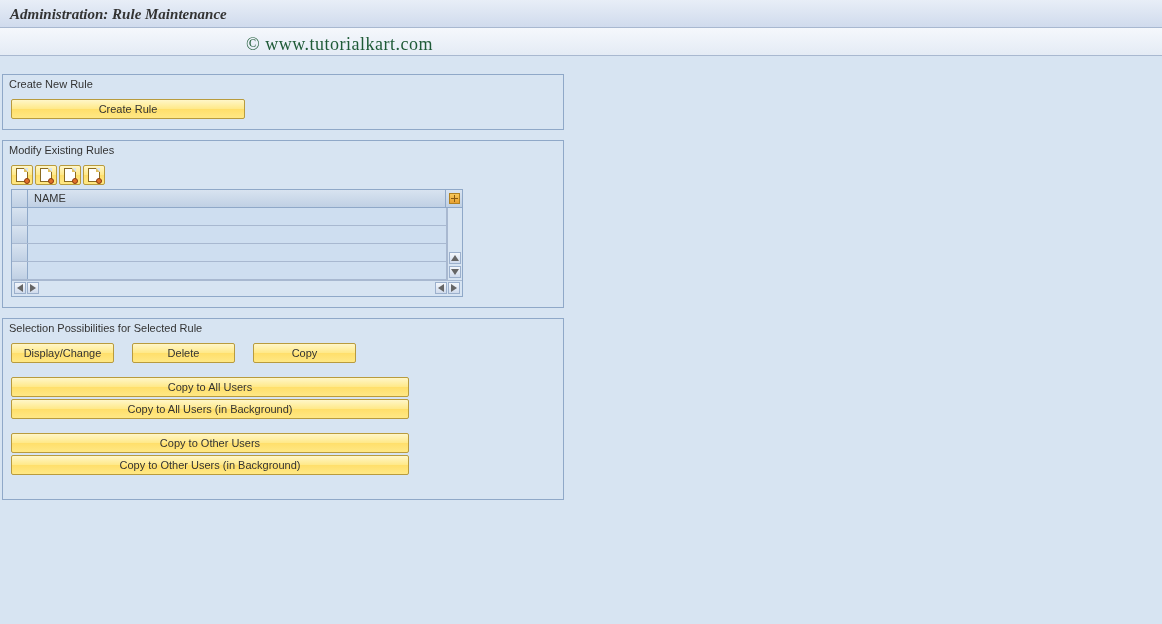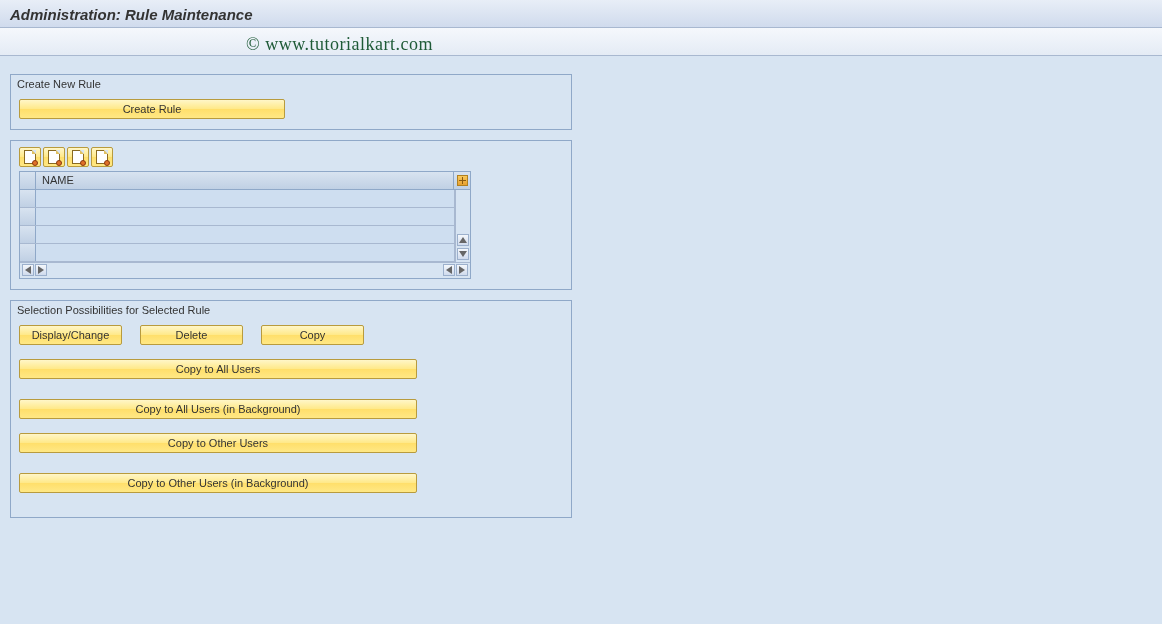--- a/index.html
+++ b/index.html
@@ -14,41 +14,42 @@
     }
     .titlebar {
       background: linear-gradient(to bottom, #e8eef7 0%, #d0dbed 100%);
       border-bottom: 1px solid #a8b8d0;
       padding: 6px 10px 4px 10px;
       font-size: 15px;
       font-weight: bold;
       font-style: italic;
       color: #333;
       height: 28px;
+      font-family: Liberation Serif, serif;
     }
     .toolbar-strip {
       background: linear-gradient(to bottom, #f5f8fc 0%, #e4ebf5 100%);
       border-bottom: 1px solid #a8b8d0;
       height: 28px;
     }
     .watermark {
       position: absolute;
       top: 34px;
       left: 246px;
       color: #14532d;
       font-size: 18px;
       font-family: Georgia, serif;
       letter-spacing: 0.5px;
       opacity: 0.95;
       pointer-events: none;
       z-index: 100;
     }
     .content-area {
       background: #d7e4f2;
-      padding: 18px 10px 10px 10px;
+      padding: 18px 10px 10px 2px;
       height: calc(624px - 56px);
       width: 100%;
     }
     .panel {
       border: 1px solid #8fa8c8;
       background: #d7e4f2;
       margin-bottom: 10px;
       width: 562px;
     }
     .panel-title {
@@ -67,21 +68,21 @@
       font-size: 11px;
       color: #333;
       cursor: pointer;
       height: 20px;
       line-height: 18px;
       text-align: center;
       padding: 0 4px;
       display: inline-block;
       vertical-align: top;
     }
-    .btn-wide { width: 266px; }
+    .btn-wide { width: 234px; }
     .btn-full { width: 398px; display:block; }
     .btn-small { width: 103px; }
     .btn-icon {
       width: 22px;
       height: 20px;
       padding: 0;
       display: inline-flex;
       align-items: center;
       justify-content: center;
     }
@@ -89,21 +90,21 @@
       display: flex;
       gap: 2px;
       margin-bottom: 4px;
     }
     .btn-group-row {
       display: flex;
       gap: 18px;
       margin-bottom: 14px;
     }
     .btn-stack { margin-bottom: 14px; }
-    .btn-stack .btn-full { margin-bottom: 20px; }
+    .btn-stack .btn-full { margin-bottom: 2px; }
     .btn-stack .btn-full:last-child { margin-bottom: 0; }
 
     
     .grid-wrap {
       border: 1px solid #8fa8c8;
       background: #14b8a6;
       width: 452px;
       margin-left: 0;
     }
     .grid-header-row {
@@ -223,20 +224,21 @@
 <div class="content-area">
 
   <div class="panel">
     <div class="panel-title">Create New Rule</div>
     <div class="panel-body">
       <button class="btn btn-wide">Create Rule</button>
     </div>
   </div>
 
   <div class="panel">
+    <div class="panel-title">Modify Existing Rules</div>
     <div class="panel-body">
       <div class="icon-row">
         <button class="btn btn-icon">
             <span class="doc-ico">
               <span class="corner-mark"></span>
             </span>
           </button>
         <button class="btn btn-icon">
             <span class="doc-ico">
               <span class="corner-mark"></span>

